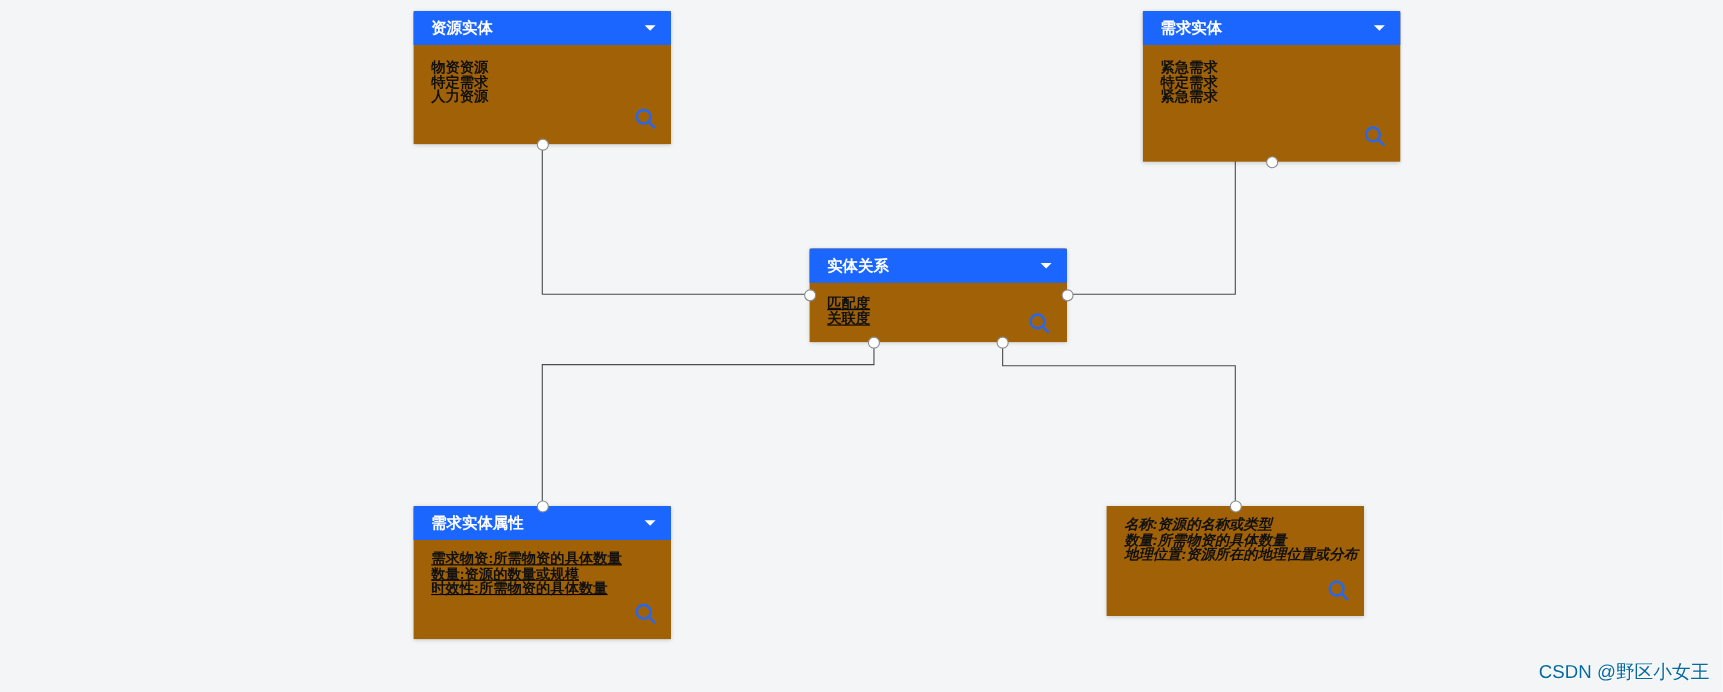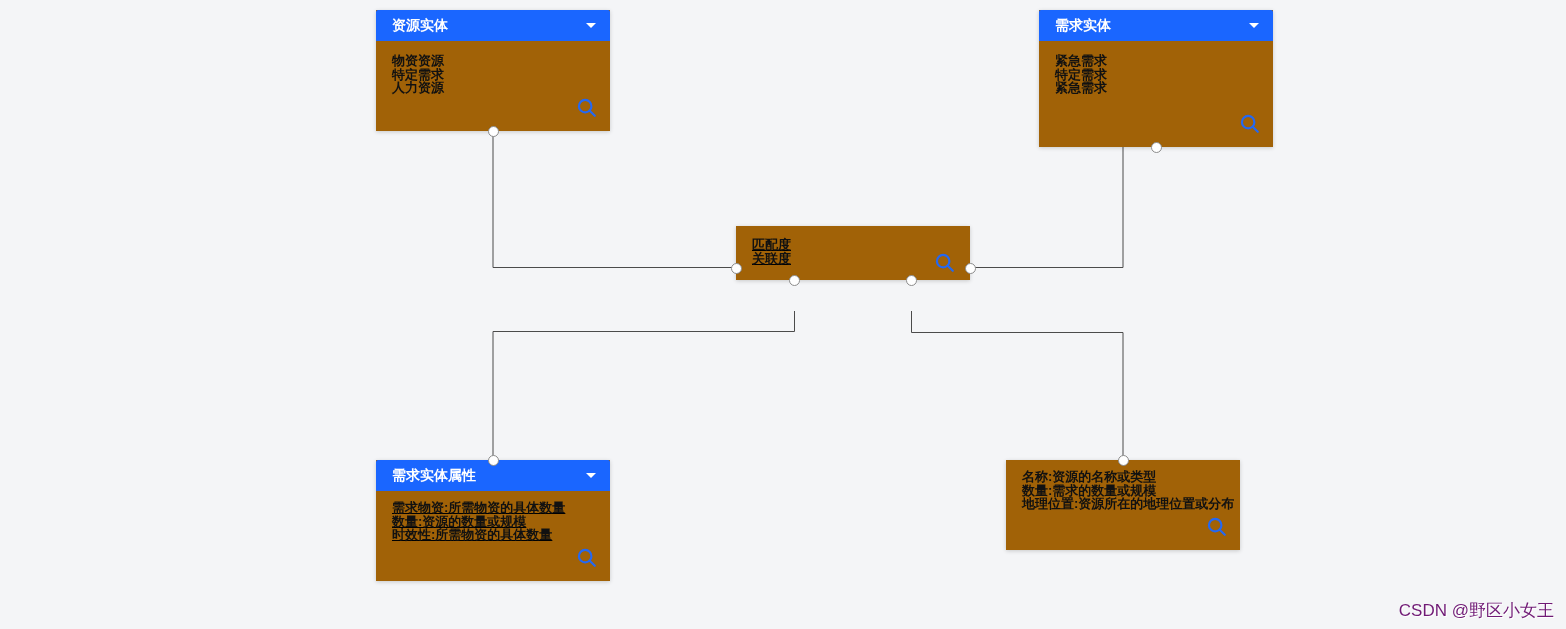--- a/index.html
+++ b/index.html
@@ -90,21 +90,21 @@
     background:#ffffff;
     border:1.5px solid var(--port-border);
     border-radius:50%;
     cursor:crosshair;
   }
   .watermark{
     position:absolute;
     right:12px;
     bottom:7px;
     font-size:17px;
-    color:#701a75;
+    color:#0369a1;
     text-shadow:1px 1px 0 #ffffff;
     white-space:nowrap;
   }
 </style>
 </head>
 <body>
 
 <div class="canvas">
 
   <svg class="edges-layer" width="1566" height="629" viewBox="0 0 1566 629" xmlns="http://www.w3.org/2000/svg">
@@ -142,20 +142,24 @@
       <div class="node-item">紧急需求</div>
       <svg class="search" viewBox="0 0 24 24">
         <circle cx="10" cy="10" r="6.8"></circle>
         <line x1="15.2" y1="15.2" x2="20.5" y2="20.5"></line>
       </svg>
     </div>
     <div class="port" style="left:calc(50% - 5.5px);bottom:-5.5px;"></div>
   </div>
 
   <div class="node" style="left:736px;top:226px;">
+    <div class="node-header">
+      <span>实体关系</span>
+      <span class="chevron"></span>
+    </div>
     <div class="node-body" style="height:54px;padding-top:12px;text-decoration:underline;">
       <div class="node-item">匹配度</div>
       <div class="node-item">关联度</div>
       <svg class="search" style="bottom:6px;right:14px;" viewBox="0 0 24 24">
         <circle cx="10" cy="10" r="6.8"></circle>
         <line x1="15.2" y1="15.2" x2="20.5" y2="20.5"></line>
       </svg>
     </div>
     <div class="port" style="left:-5.5px;top:36.5px;"></div>
     <div class="port" style="right:-5.5px;top:36.5px;"></div>
@@ -174,23 +178,23 @@
       <div class="node-item">时效性:所需物资的具体数量</div>
       <svg class="search" viewBox="0 0 24 24">
         <circle cx="10" cy="10" r="6.8"></circle>
         <line x1="15.2" y1="15.2" x2="20.5" y2="20.5"></line>
       </svg>
     </div>
     <div class="port" style="left:calc(50% - 5.5px);top:-5.5px;"></div>
   </div>
 
   <div class="node" style="left:1006px;top:460px;">
-    <div class="node-body" style="height:90px;padding-top:10px;">
+    <div class="node-body" style="height:100px;padding-top:10px;font-style:italic;">
       <div class="node-item">名称:资源的名称或类型</div>
-      <div class="node-item">数量:需求的数量或规模</div>
+      <div class="node-item">数量:所需物资的具体数量</div>
       <div class="node-item">地理位置:资源所在的地理位置或分布</div>
       <svg class="search" viewBox="0 0 24 24">
         <circle cx="10" cy="10" r="6.8"></circle>
         <line x1="15.2" y1="15.2" x2="20.5" y2="20.5"></line>
       </svg>
     </div>
     <div class="port" style="left:calc(50% - 5.5px);top:-5.5px;"></div>
   </div>
 
   <div class="watermark">CSDN @野区小女王</div>

